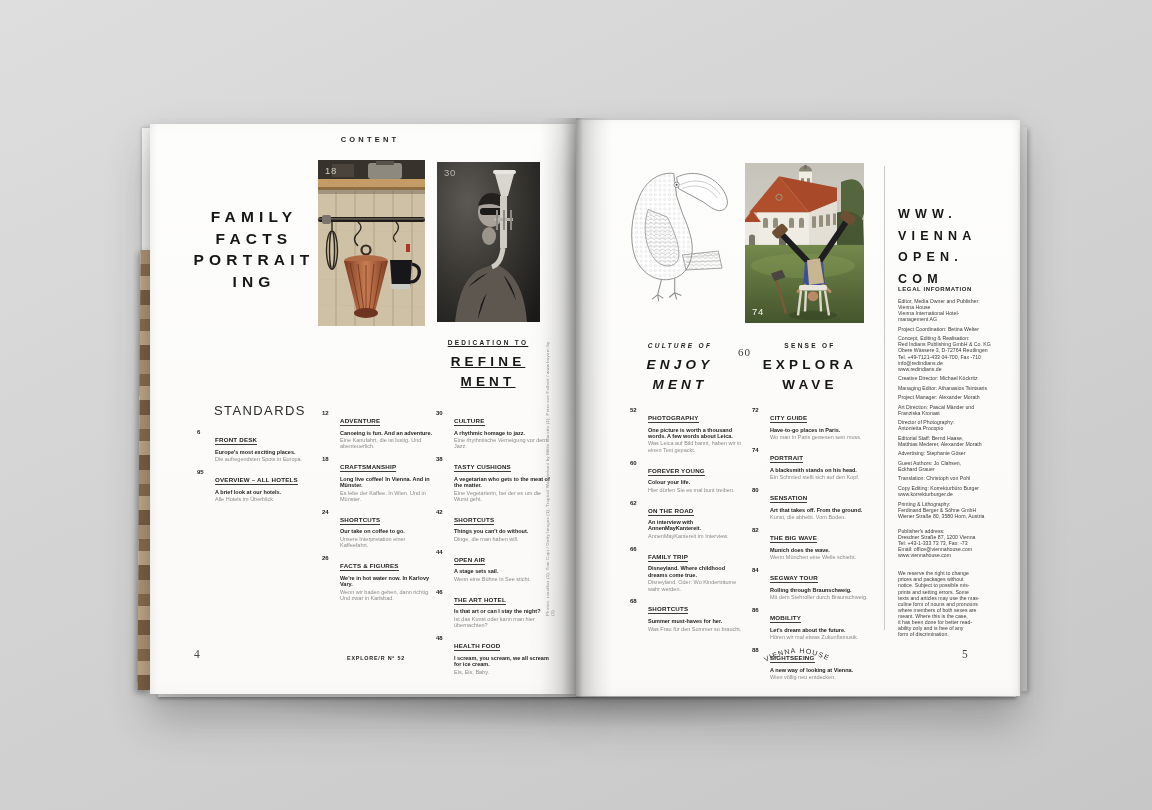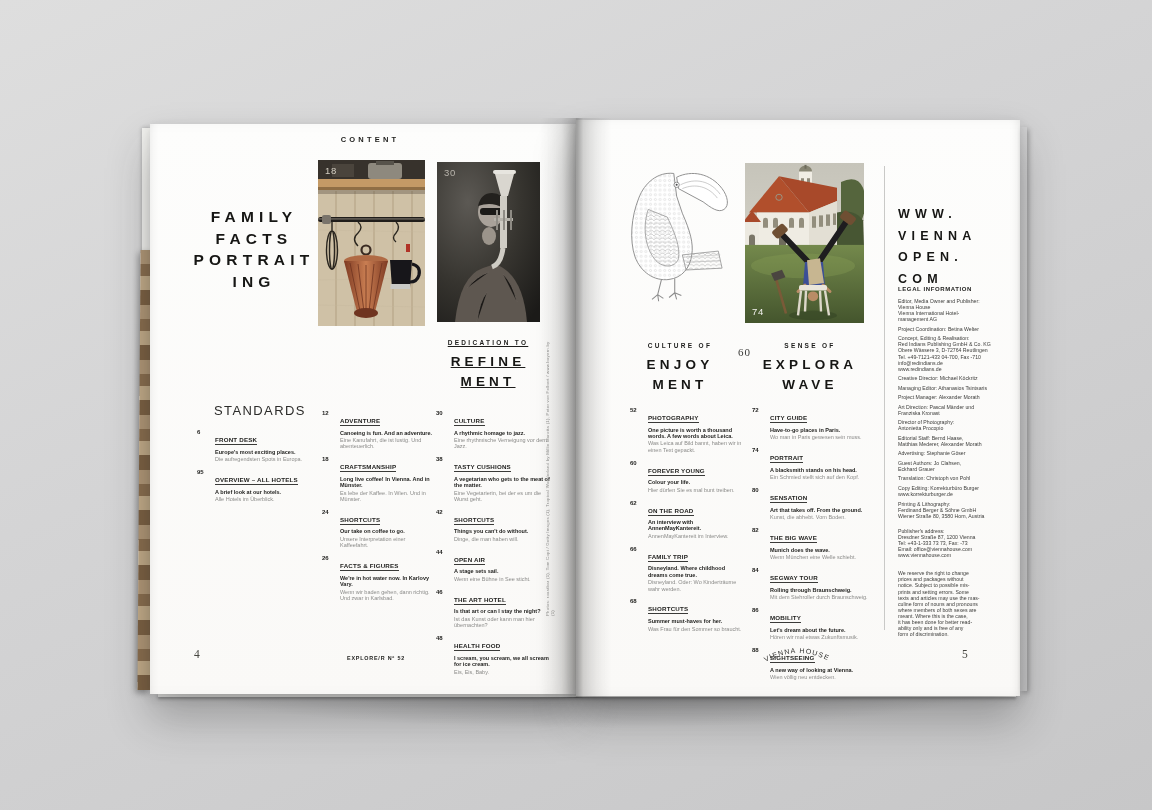--- a/index.html
+++ b/index.html
@@ -61,21 +61,21 @@
   .pn-left{left:44px;top:524px;}
   .issue{position:absolute;left:150px;top:531px;width:152px;text-align:center;
     font-weight:700;font-size:5.4px;letter-spacing:.8px;color:#1d1d1b;}
   
   .bird{position:absolute;left:42px;top:44px;width:122px;height:142px;}
   .bird svg{width:100%;height:100%;display:block;}
   .bird-num{position:absolute;left:120px;top:182px;font-family:"Liberation Serif",serif;
     font-size:11px;letter-spacing:1px;color:#3a3a38;}
   .p74{left:169px;top:43px;width:119px;height:160px;}
   .p74 .photo-label{top:auto;bottom:6px;left:7px;color:#f4f3ef;}
-  .rhA{left:40px;top:222px;width:128px;}
+  .rhA{left:40px;top:222px;width:128px;font-style:italic;}
   .rhB{left:170px;top:222px;width:128px;}
   .vrule{position:absolute;left:308px;top:46px;width:1px;height:464px;background:#c9c9c7;}
   .www{position:absolute;left:322px;top:84px;width:116px;font-weight:700;font-size:12.5px;
     letter-spacing:5.2px;line-height:21.5px;color:#161614;}
   .legal{position:absolute;left:322px;top:166px;width:110px;}
   .legal-h{font-weight:700;font-size:6px;letter-spacing:.6px;margin-bottom:6px;color:#1d1d1b;}
   .legal p{font-size:5.2px;line-height:6.1px;color:#3d3d3b;margin:0 0 3.4px;white-space:pre-line;}
   .legal p:nth-of-type(15){margin-top:9px;}
   .legal p:nth-of-type(16){margin-top:12px;}
   .rcol1{left:72px;top:286px;width:97px;}

